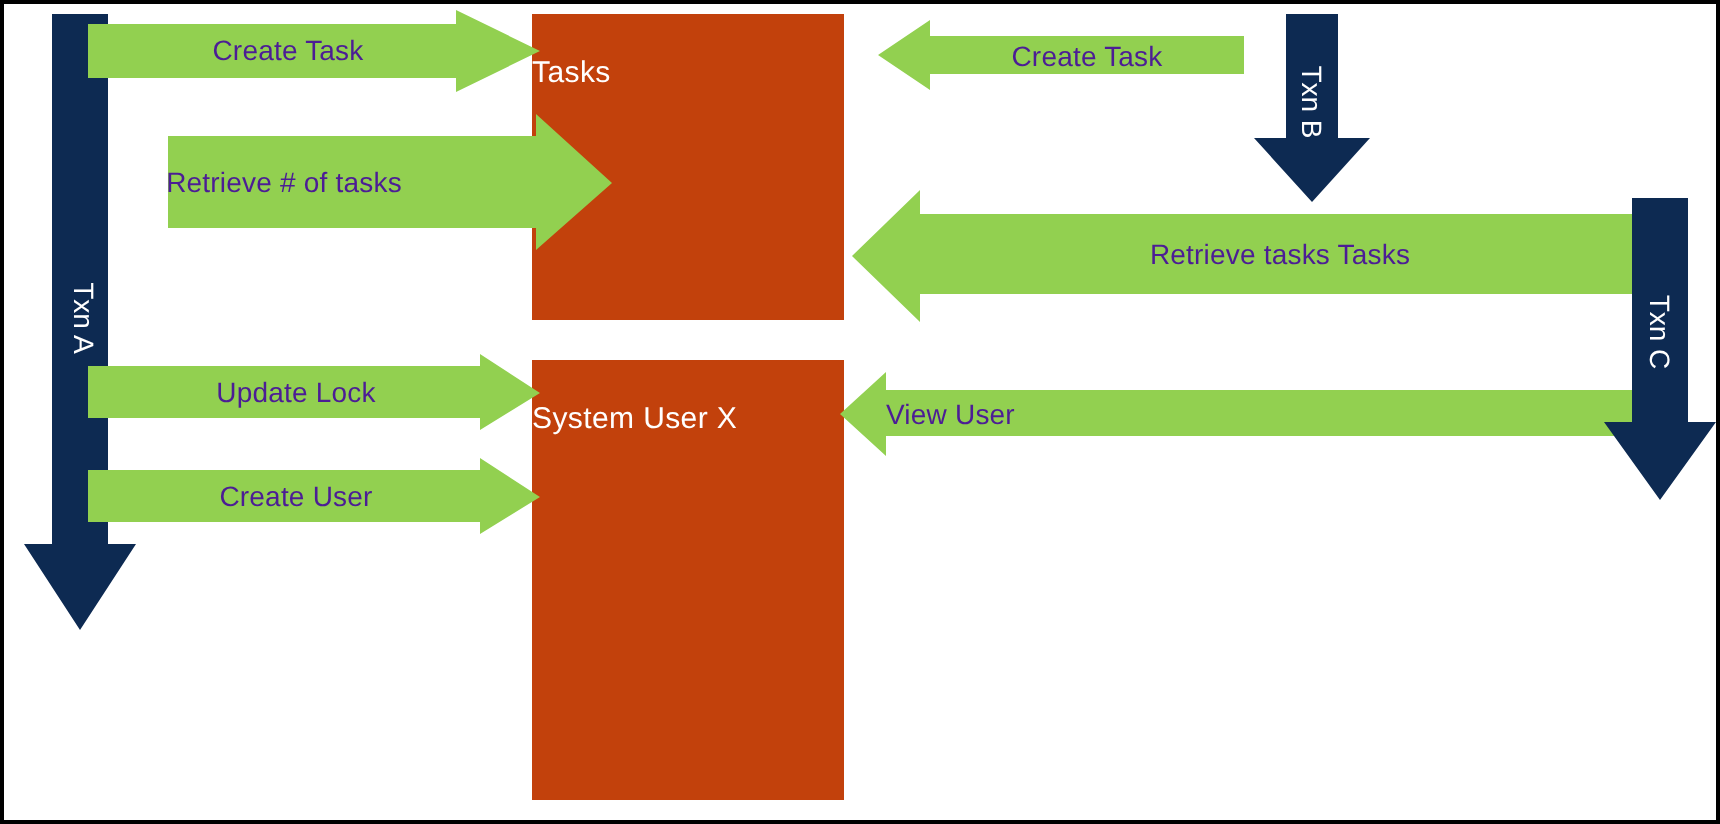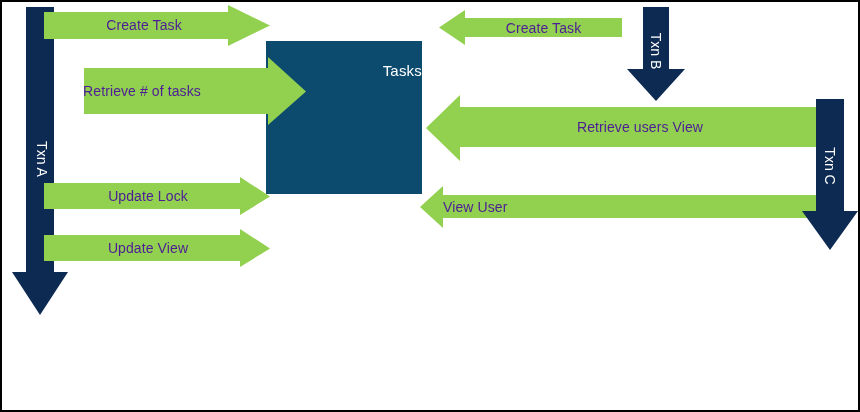--- a/index.html
+++ b/index.html
@@ -14,26 +14,25 @@
     position: relative;
     width: 860px;
     height: 412px;
     background: #ffffff;
     border: 2px solid #000000;
     box-sizing: border-box;
     overflow: hidden;
   }
   .box {
     position: absolute;
-    background: #0c4a6e;
+    background: #c2410c;
     color: #ffffff;
     display: flex;
-    justify-content: flex-end;
+    justify-content: flex-start;
     box-sizing: border-box;
-    margin-top: 34px;
   }
   .box .box-label {
     font-size: 15px;
     color: #ffffff;
     letter-spacing: 0.2px;
     padding-top: 22px;
     line-height: 1;
     white-space: nowrap;
   }
   .arrow-wrap {
@@ -72,20 +71,23 @@
     <svg width="72" height="310" viewBox="0 0 72 310" aria-hidden="true">
       <polygon points="10,0 38,0 38,265 52,265 24,308 -4,265 10,265" transform="translate(10,0)" fill="#0d2a52"></polygon>
     </svg>
     <span class="vlabel rot-cw" style="left:6px; top:145px; width:60px; text-align:center;">Txn A</span>
   </div>
 
   <div class="box" style="left:264px; top:5px; width:156px; height:153px;">
     <span class="box-label">Tasks</span>
   </div>
 
+  <div class="box" style="left:264px; top:178px; width:156px; height:220px;">
+    <span class="box-label">System User X</span>
+  </div>
 
   <div class="arrow-wrap" style="left:42px; top:3px; width:226px; height:42px;">
     <svg width="226" height="42" viewBox="0 0 226 42" aria-hidden="true">
       <polygon points="0,7 184,7 184,0 226,20.5 184,41 184,34 0,34" fill="#92d050"></polygon>
     </svg>
     <span class="arrow-label" style="left:0; top:13px; width:200px; text-align:center;">Create Task</span>
   </div>
 
   <div class="arrow-wrap" style="left:42px; top:55px; width:222px; height:69px;padding-left:40px;">
     <svg width="222" height="69" viewBox="0 0 222 69" aria-hidden="true">
@@ -105,42 +107,42 @@
     <svg width="60" height="95" viewBox="0 0 60 95" aria-hidden="true">
       <polygon points="17,0 43,0 43,62 59,62 30,94 1,62 17,62" fill="#0d2a52"></polygon>
     </svg>
     <span class="vlabel rot-cw" style="left:2px; top:37px; width:56px; text-align:center;">Txn B</span>
   </div>
 
   <div class="arrow-wrap" style="left:424px; top:93px; width:394px; height:66px;">
     <svg width="394" height="66" viewBox="0 0 394 66" aria-hidden="true">
       <polygon points="0,33 34,0 34,12 394,12 394,52 34,52 34,66" fill="#92d050"></polygon>
     </svg>
-    <span class="arrow-label" style="left:34px; top:25px; width:360px; text-align:center;">Retrieve users View</span>
+    <span class="arrow-label" style="left:34px; top:25px; width:360px; text-align:center;">Retrieve tasks Tasks</span>
   </div>
 
   <div class="arrow-wrap" style="left:42px; top:175px; width:226px; height:39px;">
     <svg width="226" height="39" viewBox="0 0 226 39" aria-hidden="true">
       <polygon points="0,6 196,6 196,0 226,19.5 196,38 196,32 0,32" fill="#92d050"></polygon>
     </svg>
     <span class="arrow-label" style="left:0; top:12px; width:208px; text-align:center;">Update Lock</span>
   </div>
 
   <div class="arrow-wrap" style="left:418px; top:184px; width:398px; height:42px;">
     <svg width="398" height="42" viewBox="0 0 398 42" aria-hidden="true">
       <polygon points="0,21 23,0 23,9 398,9 398,32 23,32 23,42" fill="#92d050"></polygon>
     </svg>
     <span class="arrow-label" style="left:23px; top:14px; width:375px; text-align:left;">View User</span>
   </div>
 
   <div class="arrow-wrap" style="left:42px; top:227px; width:226px; height:39px;">
     <svg width="226" height="39" viewBox="0 0 226 39" aria-hidden="true">
       <polygon points="0,6 196,6 196,0 226,19.5 196,38 196,32 0,32" fill="#92d050"></polygon>
     </svg>
-    <span class="arrow-label" style="left:0; top:12px; width:208px; text-align:center;">Update View</span>
+    <span class="arrow-label" style="left:0; top:12px; width:208px; text-align:center;">Create User</span>
   </div>
 
   <div class="arrow-wrap" style="left:798px; top:97px; width:58px; height:152px;">
     <svg width="58" height="152" viewBox="0 0 58 152" aria-hidden="true">
       <polygon points="16,0 44,0 44,112 58,112 30,151 2,112 16,112" fill="#0d2a52"></polygon>
     </svg>
     <span class="vlabel rot-cw" style="left:2px; top:60px; width:56px; text-align:center;">Txn C</span>
   </div>
 
 </div>

